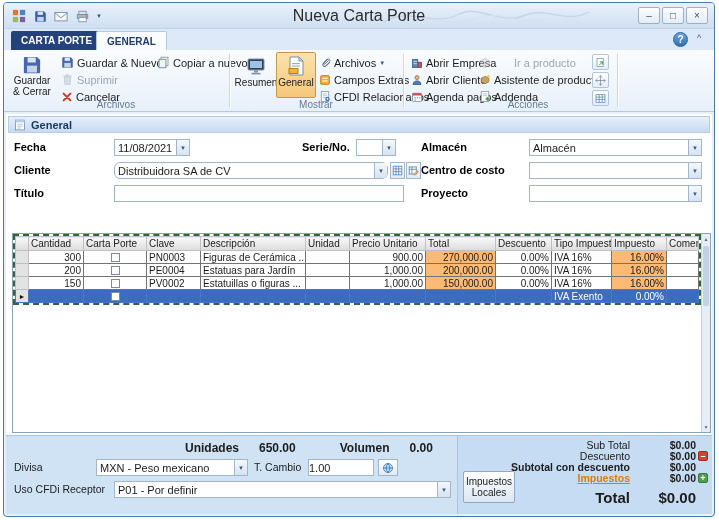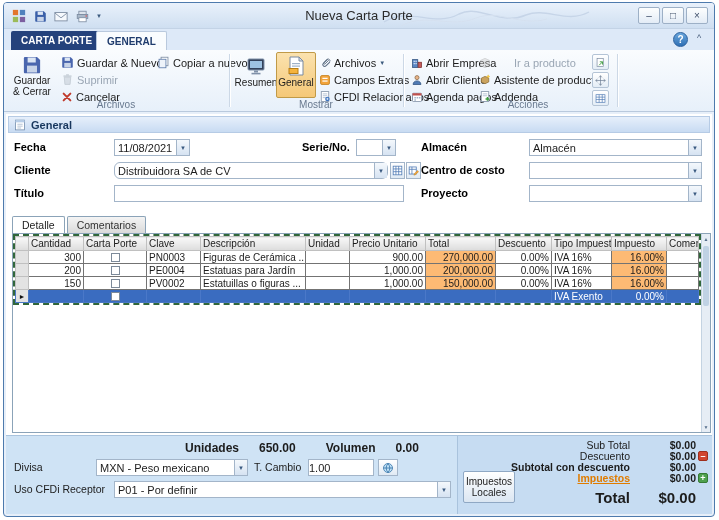--- a/index.html
+++ b/index.html
@@ -18,21 +18,21 @@
     position: absolute; top: 0; left: 0; right: 0; height: 26px;
     background: linear-gradient(#e9f1fb, #cfdff1);
     border-bottom: 1px solid #c3d3e6;
   }
   .flourish { position: absolute; right: 120px; top: 0; opacity: .85; pointer-events: none; }
   .qat { position: absolute; left: 6px; top: 4px; display: flex; align-items: center; gap: 3px; }
   .qbtn { width: 18px; height: 18px; display: flex; align-items: center; justify-content: center; border-radius: 2px; }
   .qcaret { font-size: 6px; color: #3c5a7e; padding: 0 2px; }
   .title {
     position: absolute; left: 0; right: 0; top: 0; height: 38px; line-height: 25px;
-    text-align: center; font-size: 13px; color: #2b2b2b;
+    text-align: center; font-size: 16px; color: #2b2b2b;
   }
   .winctl { position: absolute; right: 6px; top: 4px; display: flex; gap: 2px; }
   .wbtn {
     width: 22px; height: 17px; border: 1px solid #9db0c6; border-radius: 2px;
     background: linear-gradient(#fdfefe, #e3ecf6); font-size: 10px; color: #40506a;
     display: flex; align-items: center; justify-content: center;
   }
   
   .tabrow { position: absolute; top: 26px; left: 0; right: 0; height: 21px; background: #dde9f8; }
   .tab {
@@ -110,21 +110,21 @@
   .grid tr.selrow td { background: #3a6cc0; color: #fff; border-color: #4a78c8; }
   .grid tr.selrow td.rowsel { background: #e3e3e3; color: #111; }
   .cb { display: inline-block; width: 9px; height: 9px; border: 1px solid #7d8a99; background: #fff; vertical-align: middle; }
   .cbcell { text-align: center; }
   .vscroll { position: absolute; top: 0; right: 0; bottom: 0; width: 9px; background: #e6edf5; border-left: 1px solid #c4d3e2; }
   .vthumb { position: absolute; top: 12px; left: 1px; width: 6px; height: 60px; background: #c0d2e4; border-radius: 2px; }
   .varrow { position: absolute; left: 0; width: 8px; height: 10px; font-size: 5px; color: #58708c; text-align: center; line-height: 10px; }
   
   .footer { position: absolute; left: 2px; right: 2px; bottom: 2px; top: 432px; background: #cfe3f5; border-top: 1px solid #a9c3dd; }
   .uni { position: absolute; left: 172px; top: 5px; display: flex; font-size: 12px; font-weight: bold; padding-left: 7px; }
-  .uni .u1 { margin-right: 20px; } .uni .u2 { margin-right: 30px; text-align: center; } .uni .u3 { margin-right: 20px; }
+  .uni .u1 { margin-right: 20px; } .uni .u2 { margin-right: 44px; text-align: center; } .uni .u3 { margin-right: 20px; }
   .frow-label { position: absolute; font-size: 10.5px; height: 17px; line-height: 17px; }
   .totals { position: absolute; left: 451px; right: 0; top: 0; bottom: 0; background: #c6dcf2; border-left: 1px solid #a9c3dd; padding: 3px 2px 0 0; }
   .trow { display: flex; align-items: center; height: 11px; font-size: 10.5px; }
   .tlabel { flex: 1; text-align: right; padding-right: 8px; white-space: nowrap; }
   .tlabel.bold { font-weight: bold; }
   .tlabel.link { color: #e07c00; font-weight: bold; text-decoration: underline; }
   .tvalue { width: 58px; text-align: right; font-weight: bold; }
   .tbadge { width: 14px; display: flex; justify-content: center; }
   .badge { width: 10px; height: 10px; border-radius: 2px; color: #fff; font-size: 9px; line-height: 9px; text-align: center; font-weight: bold; }
   .badge.minus { background: #d1452f; border: 1px solid #9e2f1e; }
@@ -416,24 +416,20 @@
     <span class="flabel" style="left:8px; top:71px;">Título</span>
     <div class="tinput" style="left:108px; top:71px; width:290px;">
       <span class="val"></span>
     </div>
     <span class="flabel" style="left:415px; top:71px;">Proyecto</span>
     <div class="combo" style="left:523px; top:71px; width:173px;">
       <span class="val"></span>
       <span class="carrow">▼</span>
     </div>
 
-    <div class="dtabs">
-      <span class="dtab active">Detalle</span>
-      <span class="dtab inactive">Comentarios</span>
-    </div>
 
     <div class="gridwrap">
       <div class="marquee">
         <table class="grid">
           <colgroup>
             <col style="width:13px">
               <col style="width:55px">
               <col style="width:63px">
               <col style="width:54px">
             <col style="width:105px">

